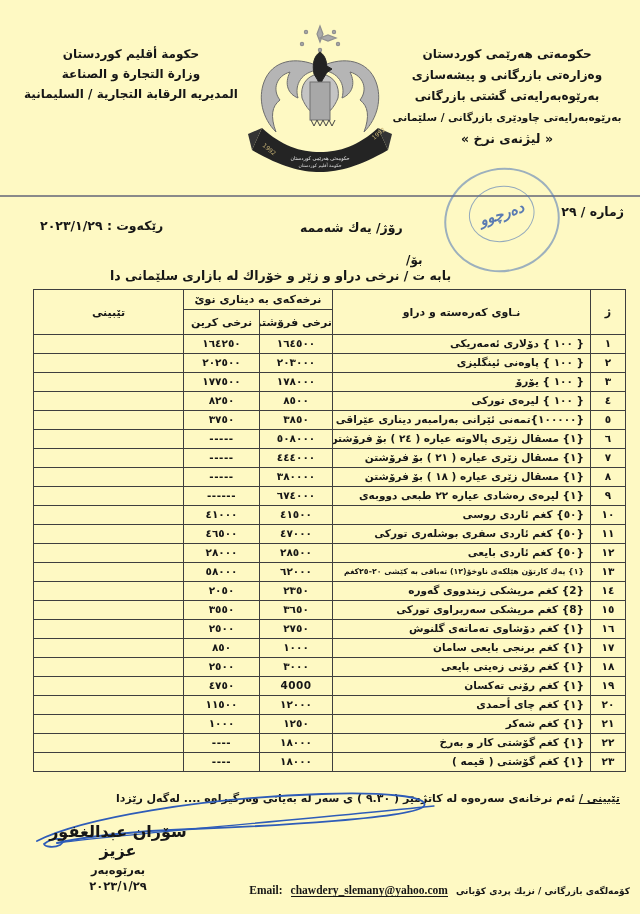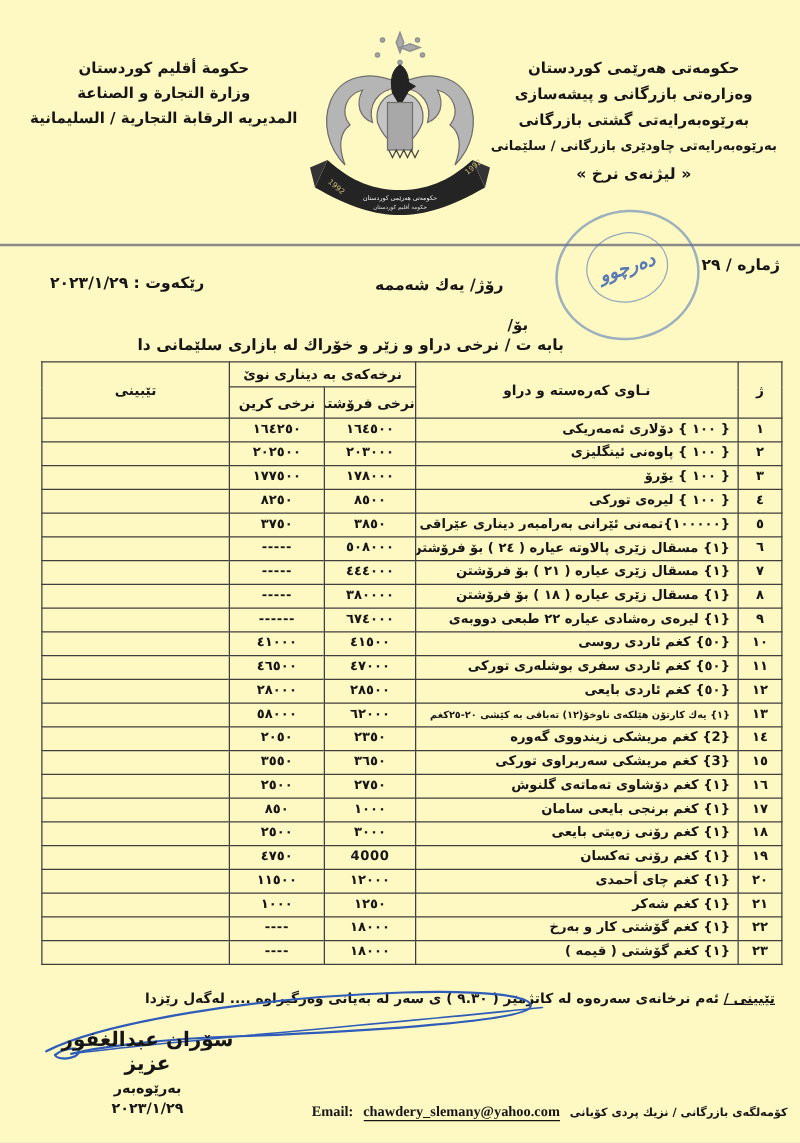--- a/index.html
+++ b/index.html
@@ -263,21 +263,21 @@
           <tr>
             <td class="no">١٤</td>
             <td class="name">{2} كغم مريشكى زيندووى گه‌وره</td>
             <td class="num">٢٣٥٠</td>
             <td class="num">٢٠٥٠</td>
             <td class="note"></td>
           </tr>
 
           <tr>
             <td class="no">١٥</td>
-            <td class="name">{3} كغم مريشكى سه‌ربراوى توركى</td>
+            <td class="name">{8} كغم مريشكى سه‌ربراوى توركى</td>
             <td class="num">٣٦٥٠</td>
             <td class="num">٣٥٥٠</td>
             <td class="note"></td>
           </tr>
 
           <tr>
             <td class="no">١٦</td>
             <td class="name">{١} كغم دۆشاوى ته‌ماته‌ى گلنوش</td>
             <td class="num">٢٧٥٠</td>
             <td class="num">٢٥٠٠</td>

